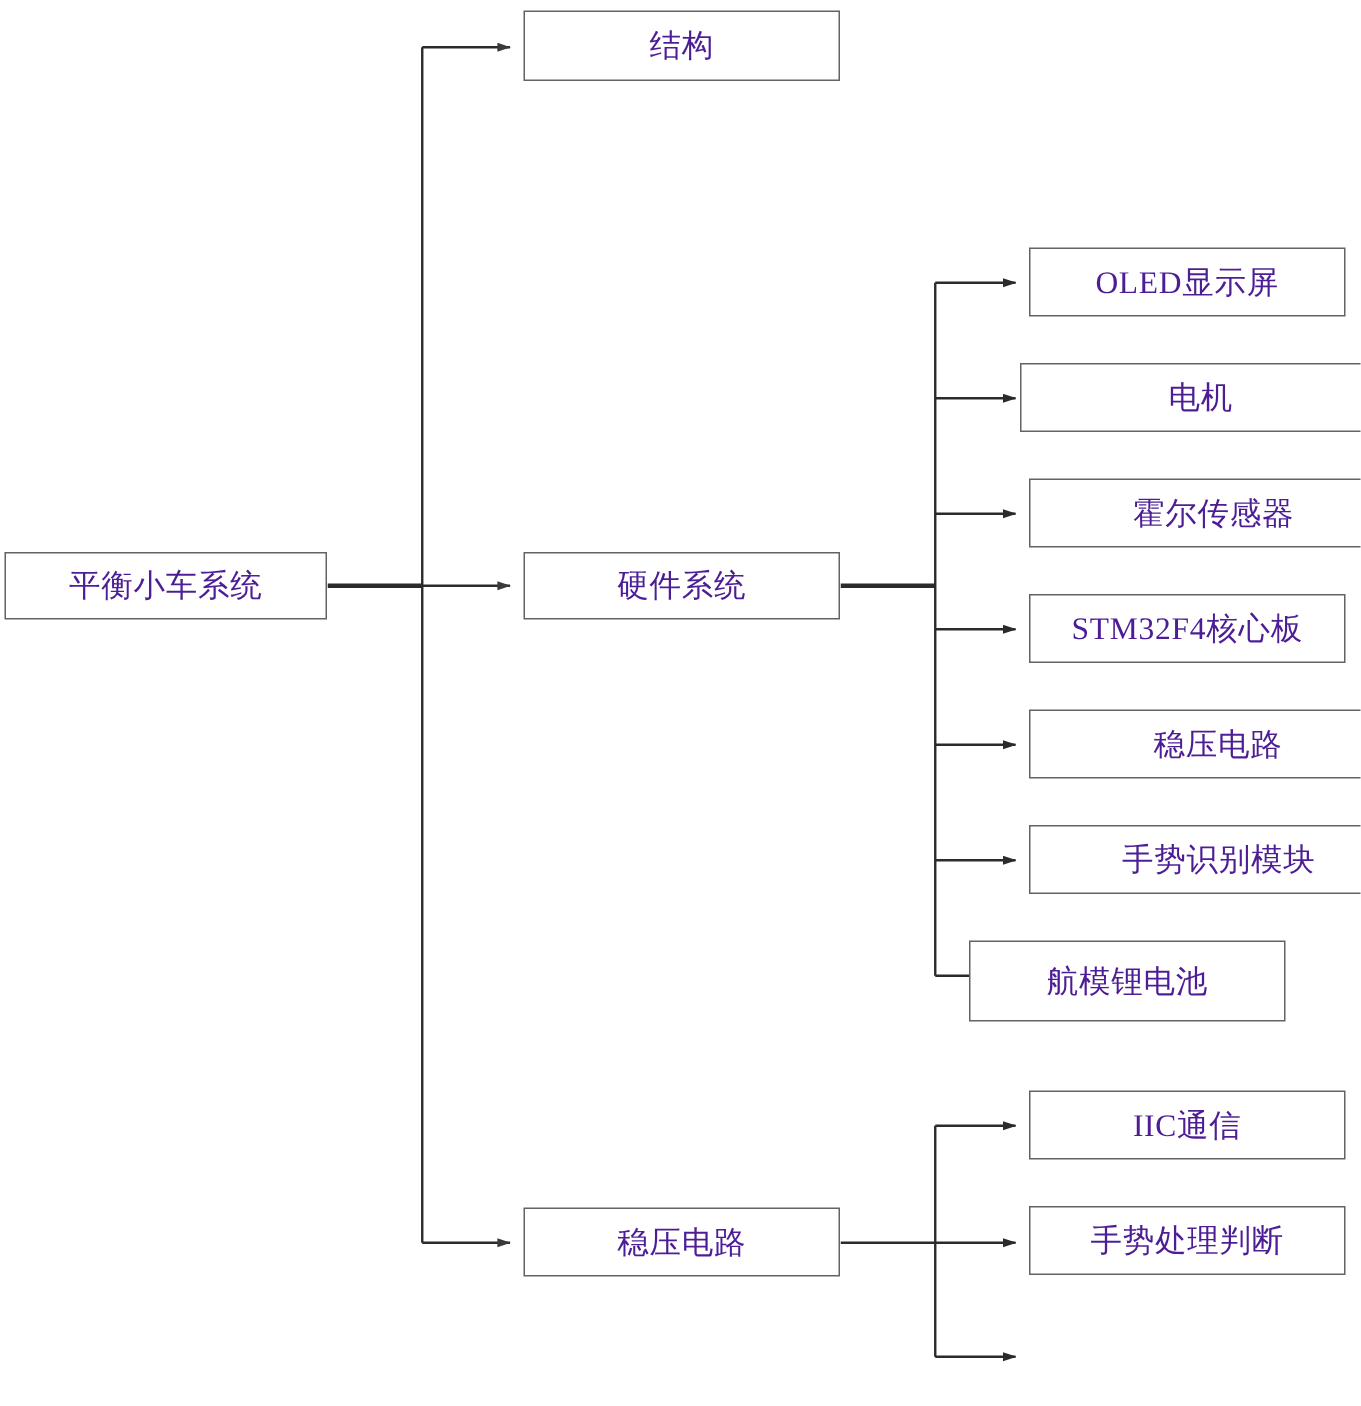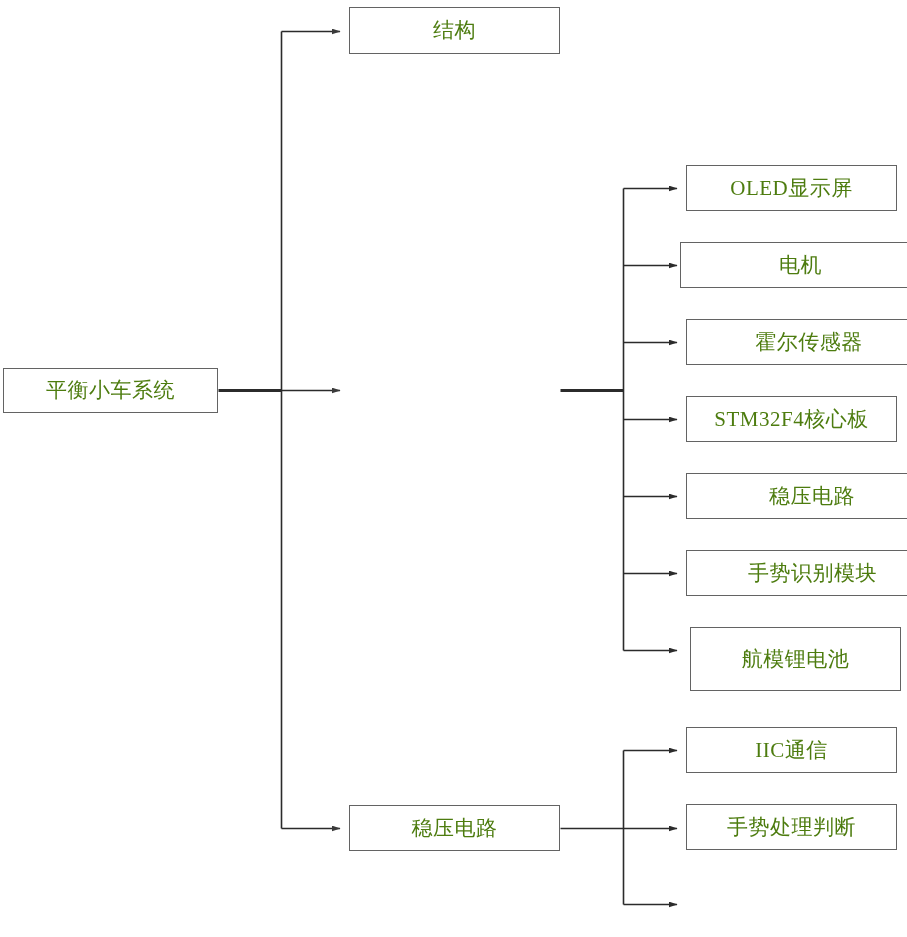--- a/index.html
+++ b/index.html
@@ -19,21 +19,21 @@
     pointer-events:none;
   }
   .node{
     position:absolute;
     box-sizing:border-box;
     background:#ffffff;
     border:1.4px solid #636363;
     display:flex;
     align-items:center;
     justify-content:center;
-    color:#4d7c0f;
+    color:#4c1d95;
     font-size:21px;
     line-height:1;
     letter-spacing:0.5px;
     white-space:nowrap;
     z-index:2;
   }
   .node.root{font-size:21px;}
 </style>
 </head>
 <body>
@@ -84,20 +84,23 @@
   </svg>
 
   <div class="node root" style="left:3px;top:368px;width:215px;height:45px;">
     <span>平衡小车系统</span>
   </div>
 
   <div class="node" style="left:349px;top:7px;width:211px;height:47px;">
     <span>结构</span>
   </div>
 
+  <div class="node" style="left:349px;top:368px;width:211px;height:45px;">
+    <span>硬件系统</span>
+  </div>
 
   <div class="node" style="left:349px;top:805px;width:211px;height:46px;">
     <span>稳压电路</span>
   </div>
 
   <div class="node" style="left:686px;top:165px;width:211px;height:46px;">
     <span>OLED显示屏</span>
   </div>
   <div class="node" style="left:680px;top:242px;width:241px;height:46px;">
     <span>电机</span>
@@ -107,21 +110,21 @@
   </div>
   <div class="node" style="left:686px;top:396px;width:211px;height:46px;justify-content:center;">
     <span>STM32F4核心板</span>
   </div>
   <div class="node" style="left:686px;top:473px;width:252px;height:46px;">
     <span>稳压电路</span>
   </div>
   <div class="node" style="left:686px;top:550px;width:253px;height:46px;align-items:center;">
     <span>手势识别模块</span>
   </div>
-  <div class="node" style="left:690px;top:627px;width:211px;height:64px;justify-content:center;">
+  <div class="node" style="left:646px;top:627px;width:211px;height:54px;justify-content:center;">
     <span>航模锂电池</span>
   </div>
 
   <div class="node" style="left:686px;top:727px;width:211px;height:46px;">
     <span>IIC通信</span>
   </div>
   <div class="node" style="left:686px;top:804px;width:211px;height:46px;">
     <span>手势处理判断</span>
   </div>
 

